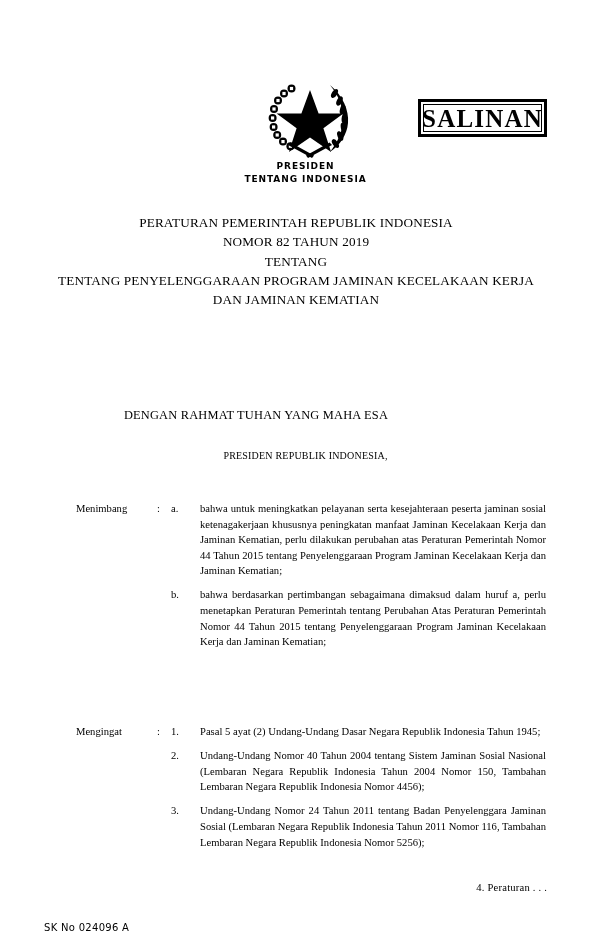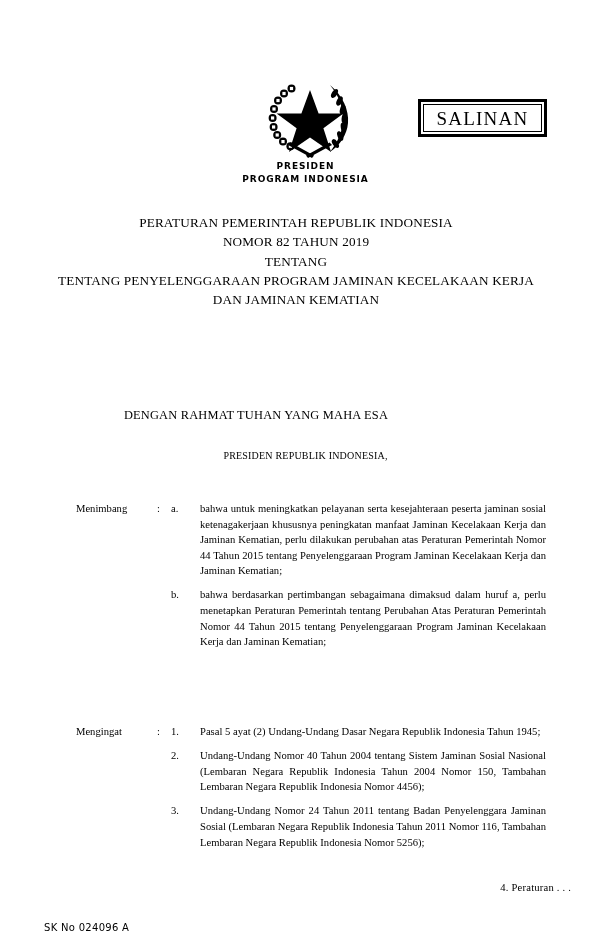--- a/index.html
+++ b/index.html
@@ -73,22 +73,22 @@
     right: 2px;
     bottom: 2px;
     border: 1px solid #000000;
     box-sizing: border-box;
     display: flex;
     align-items: center;
     justify-content: center;
   }
   .salinan-text {
     font-family: "Liberation Serif", "DejaVu Serif", serif;
-    font-size: 19px;
-    font-weight: normal;
+    font-size: 25px;
+    font-weight: bold;
     letter-spacing: 1.2px;
     line-height: 1;
   }
 
   
   .title-block {
     position: absolute;
     left: 0;
     top: 213px;
     width: 592px;
@@ -173,21 +173,20 @@
 
   
   .catchword {
     position: absolute;
     left: 0;
     top: 882px;
     width: 547px;
     text-align: right;
     font-size: 10.6px;
     letter-spacing: 0.2px;
-    padding-left: 24px;
   }
   .sk-number {
     position: absolute;
     left: 44px;
     top: 906px;
     font-family: "DejaVu Sans", "Liberation Sans", sans-serif;
     font-size: 10px;
     letter-spacing: 0.3px;
     margin-top: 16px;
   }
@@ -239,21 +238,21 @@
         </g>
 
         <path d="M24,69 L48,82 L50,79.6 L26.4,66.6 Z"></path>
         <path d="M68,69 L44,82 L42,79.6 L65.6,66.6 Z"></path>
       </g>
     </svg>
   </div>
 
   <div class="presiden-caption">
     <span class="cap-line">PRESIDEN</span>
-    <span class="cap-line">PROGRAM INDONESIA</span>
+    <span class="cap-line">TENTANG INDONESIA</span>
   </div>
 
   <div class="salinan-box">
     <div class="salinan-inner">
       <span class="salinan-text">SALINAN</span>
     </div>
   </div>
 
 </div>
 

